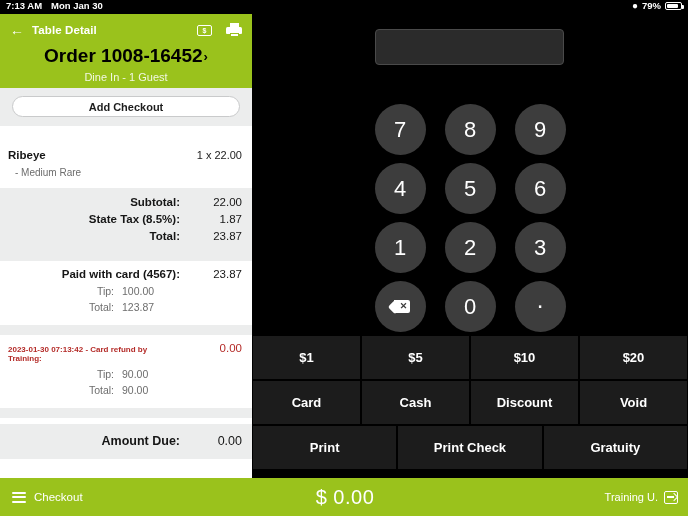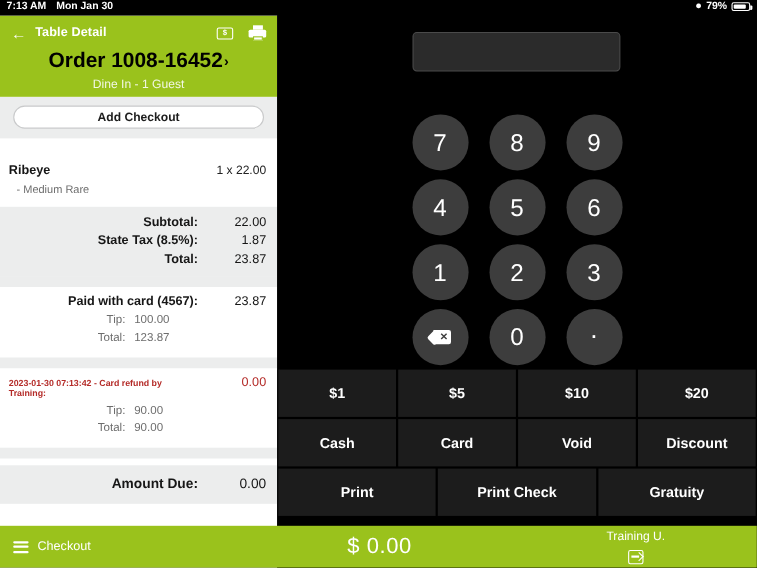--- a/index.html
+++ b/index.html
@@ -447,21 +447,20 @@
     letter-spacing: .5px;
   }
   .bb-right {
     width: 200px;
     display: flex;
     align-items: center;
     justify-content: flex-end;
     gap: 6px;
     padding-right: 10px;
     font-size: 11px;
-    flex-direction: column;
   }
   .logout-ico {
     position: relative;
     width: 14px; height: 13px;
     border: 1.5px solid #ffffff;
     border-radius: 2px;
     box-sizing: border-box;
   }
   .logout-ico::before {
     content: "";
@@ -619,24 +618,24 @@
     </div>
 
     <div class="actions" style="top:322px;">
       <div class="act-row">
         <div class="act-btn">$1</div>
         <div class="act-btn">$5</div>
         <div class="act-btn">$10</div>
         <div class="act-btn">$20</div>
       </div>
       <div class="act-row">
+        <div class="act-btn">Card</div>
         <div class="act-btn">Cash</div>
-        <div class="act-btn">Card</div>
+        <div class="act-btn">Discount</div>
         <div class="act-btn">Void</div>
-        <div class="act-btn">Discount</div>
       </div>
       <div class="act-row">
         <div class="act-btn">Print</div>
         <div class="act-btn">Print Check</div>
         <div class="act-btn">Gratuity</div>
       </div>
     </div>
 
   </div>
 

